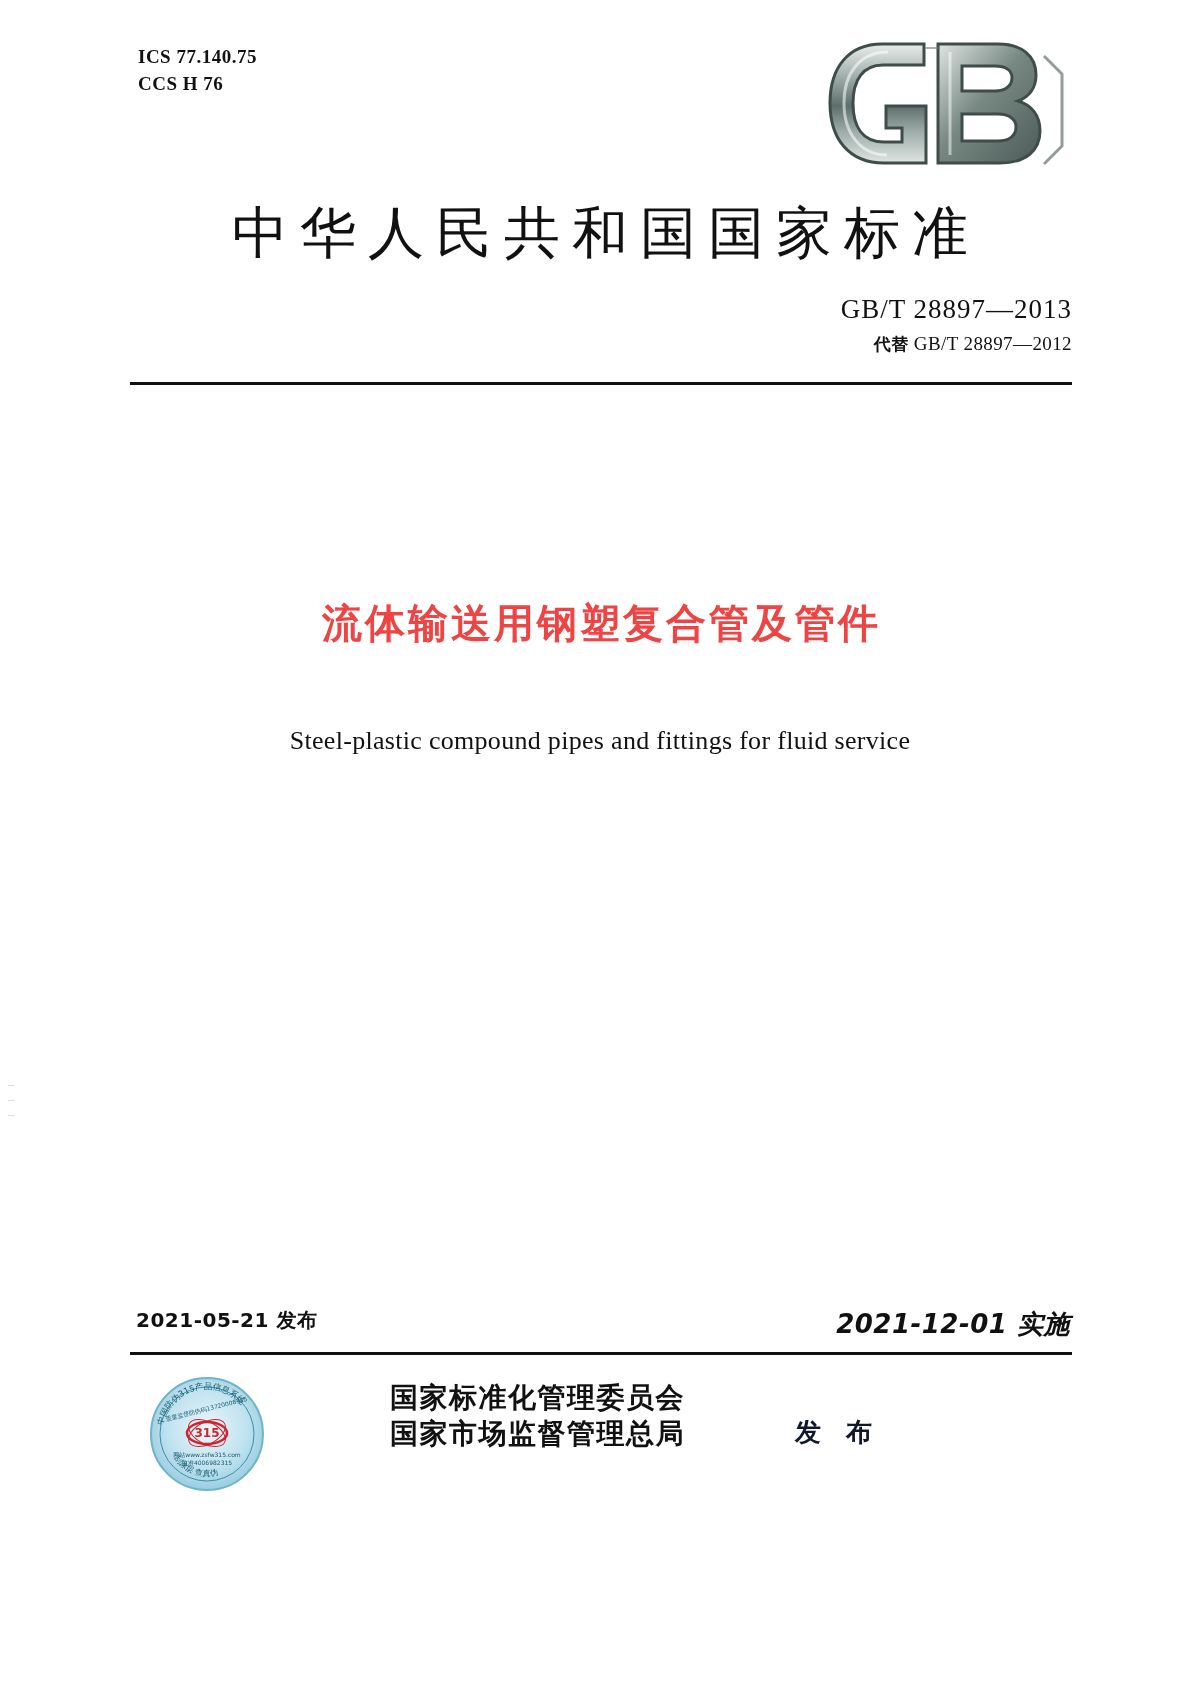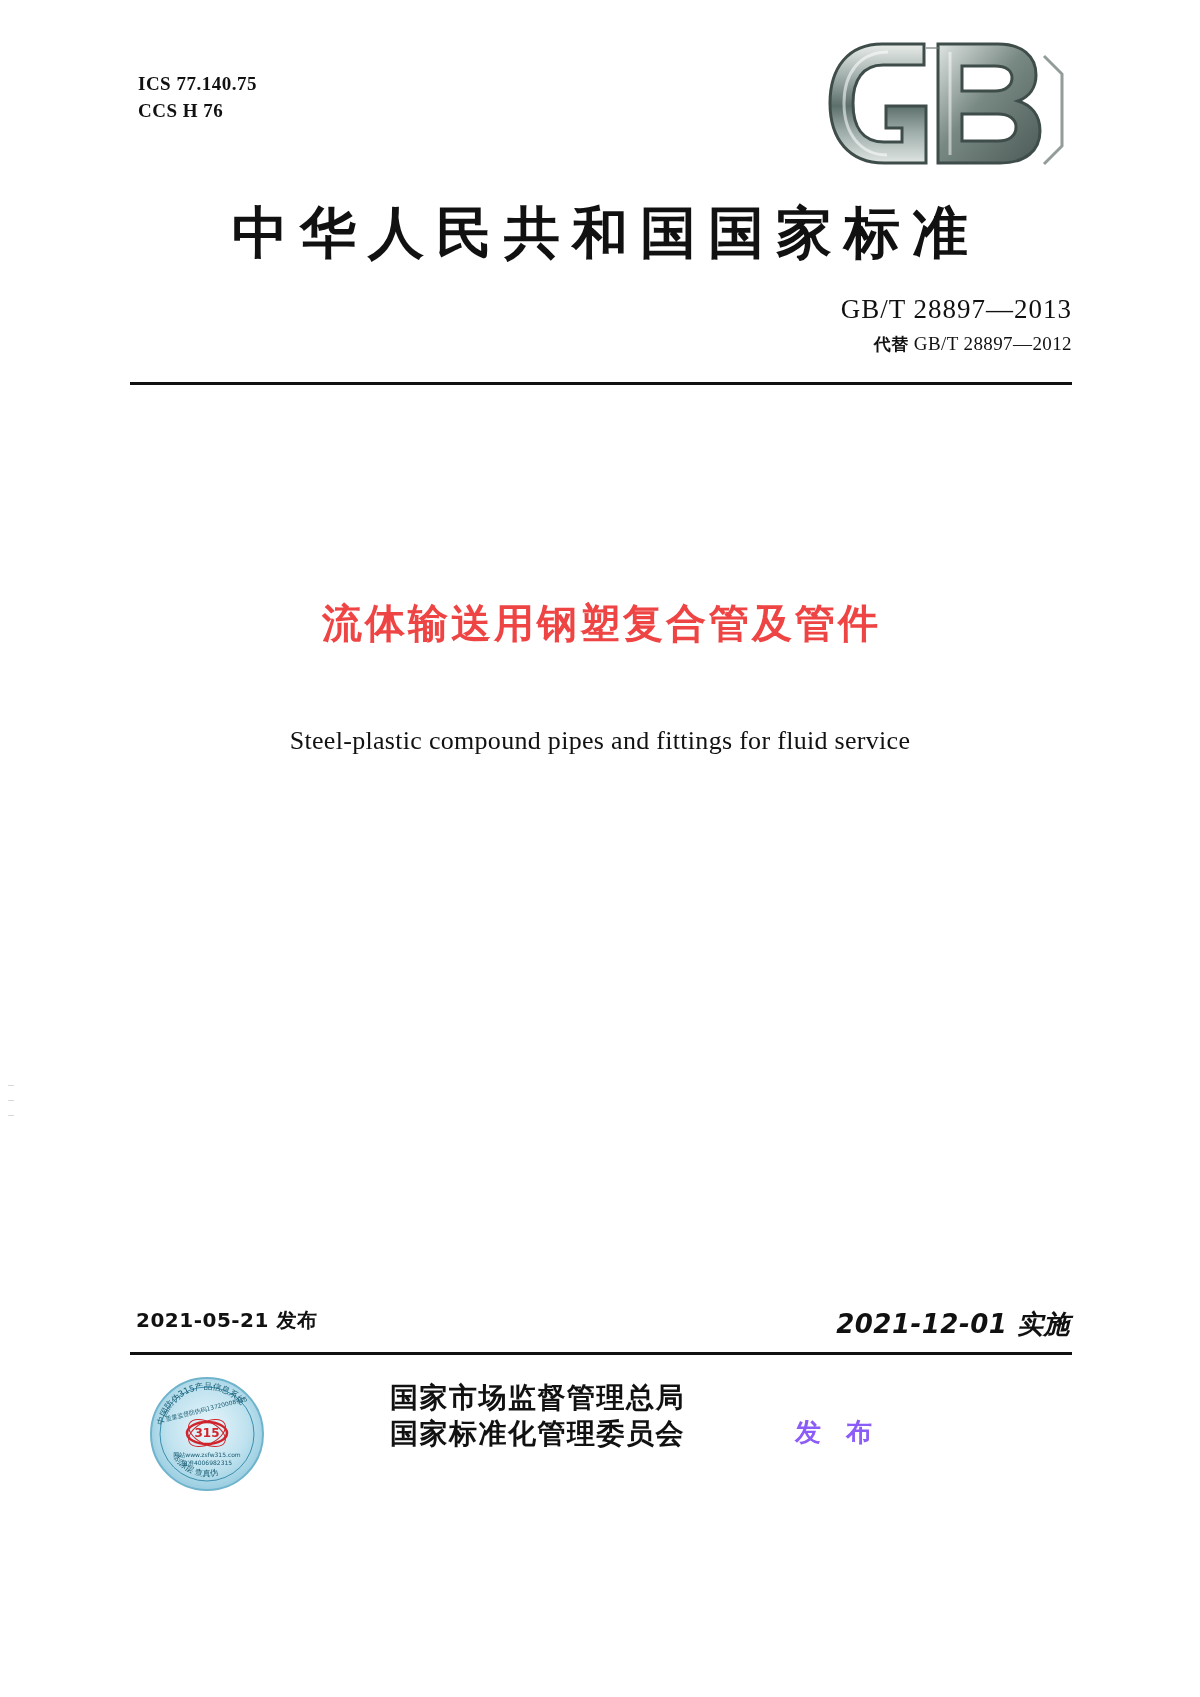--- a/index.html
+++ b/index.html
@@ -24,42 +24,41 @@
   .ics-block {
     position: absolute;
     left: 138px;
     top: 44px;
     font-family: "Liberation Serif", serif;
     font-weight: bold;
     font-size: 19px;
     line-height: 1.42;
     letter-spacing: 0.5px;
     color: #111;
-    margin-top: 27px;
   }
   .ics-line span.lbl { letter-spacing: 0.5px; }
 
   
   .gb-logo {
     position: absolute;
     right: 128px;
     top: 36px;
     width: 250px;
     height: 135px;
   }
 
   
   .nat-title {
     position: absolute;
     left: 0;
     right: 0;
     top: 196px;
     text-align: center;
     font-family: "DejaVu Sans", sans-serif;
-    font-weight: bold;
+    font-weight: normal;
     font-size: 56px;
     letter-spacing: 12px;
     color: #111;
     text-indent: 12px;
   }
 
   
   .std-no {
     position: absolute;
     right: 128px;
@@ -164,21 +163,21 @@
     color: #111;
   }
   .publish-verb {
     position: absolute;
     left: 795px;
     top: 1415px;
     font-family: "DejaVu Sans", sans-serif;
     font-weight: bold;
     font-size: 26px;
     letter-spacing: 8px;
-    color: #8b5cf6;
+    color: #0f172a;
   }
 
   
   .seal {
     position: absolute;
     left: 148px;
     top: 1375px;
     width: 118px;
     height: 118px;
   }
@@ -289,18 +288,18 @@
         <ellipse cx="0" cy="0" rx="20" ry="11" fill="none" stroke="#d0232b" stroke-width="1" transform="rotate(-28)"></ellipse>
         <text x="0" y="4" text-anchor="middle" font-family="DejaVu Sans, sans-serif" font-size="12" font-weight="bold" fill="#d0232b">315</text>
       </g>
       <text x="59" y="36" text-anchor="middle" font-family="DejaVu Sans, sans-serif" font-size="6" fill="#14596f" transform="rotate(-14 59 36)">质量监督防伪码13720008315</text>
       <text x="59" y="82" text-anchor="middle" font-family="DejaVu Sans, sans-serif" font-size="6" fill="#14596f">网站www.zsfw315.com</text>
       <text x="59" y="90" text-anchor="middle" font-family="DejaVu Sans, sans-serif" font-size="6" fill="#14596f">监准4006982315</text>
     </svg>
   </div>
 
   <div class="publisher">
+    <div>国家标准化管理委员会</div>
     <div>国家市场监督管理总局</div>
-    <div>国家标准化管理委员会</div>
   </div>
   <div class="publish-verb">发 布</div>
 
 </div>
 
 </body></html>

